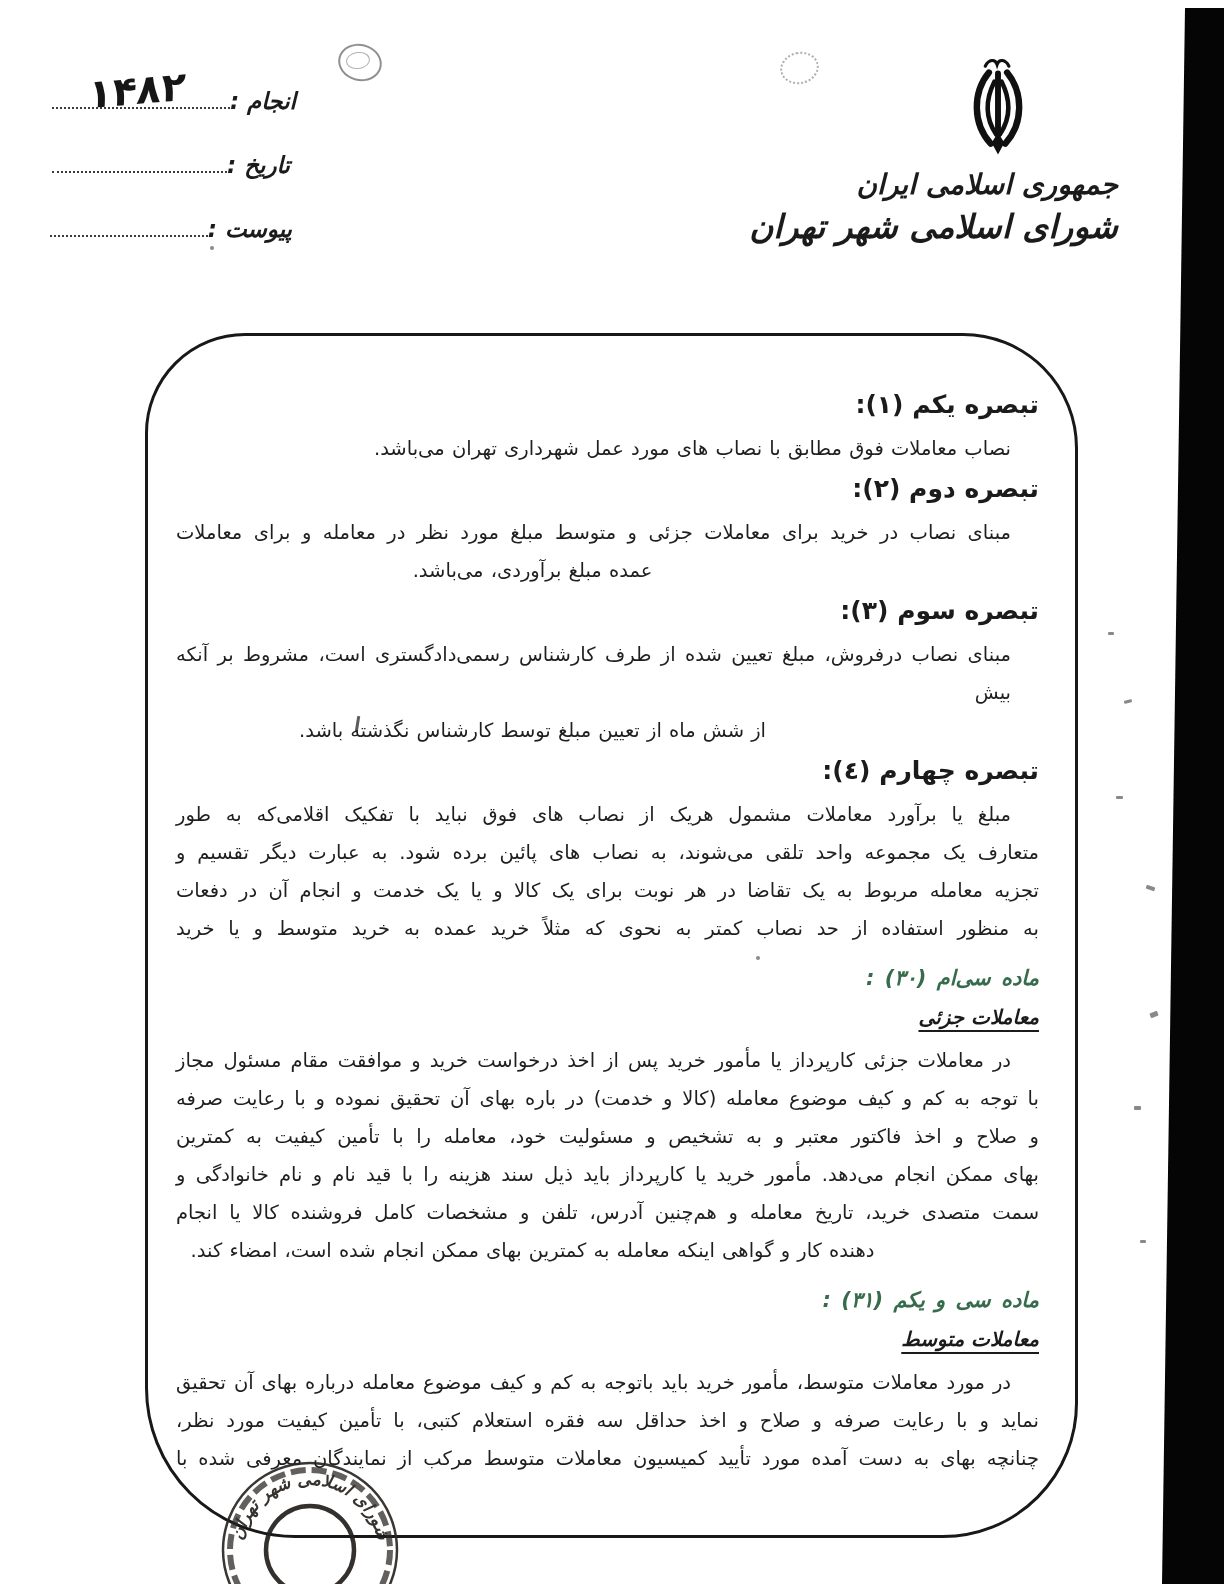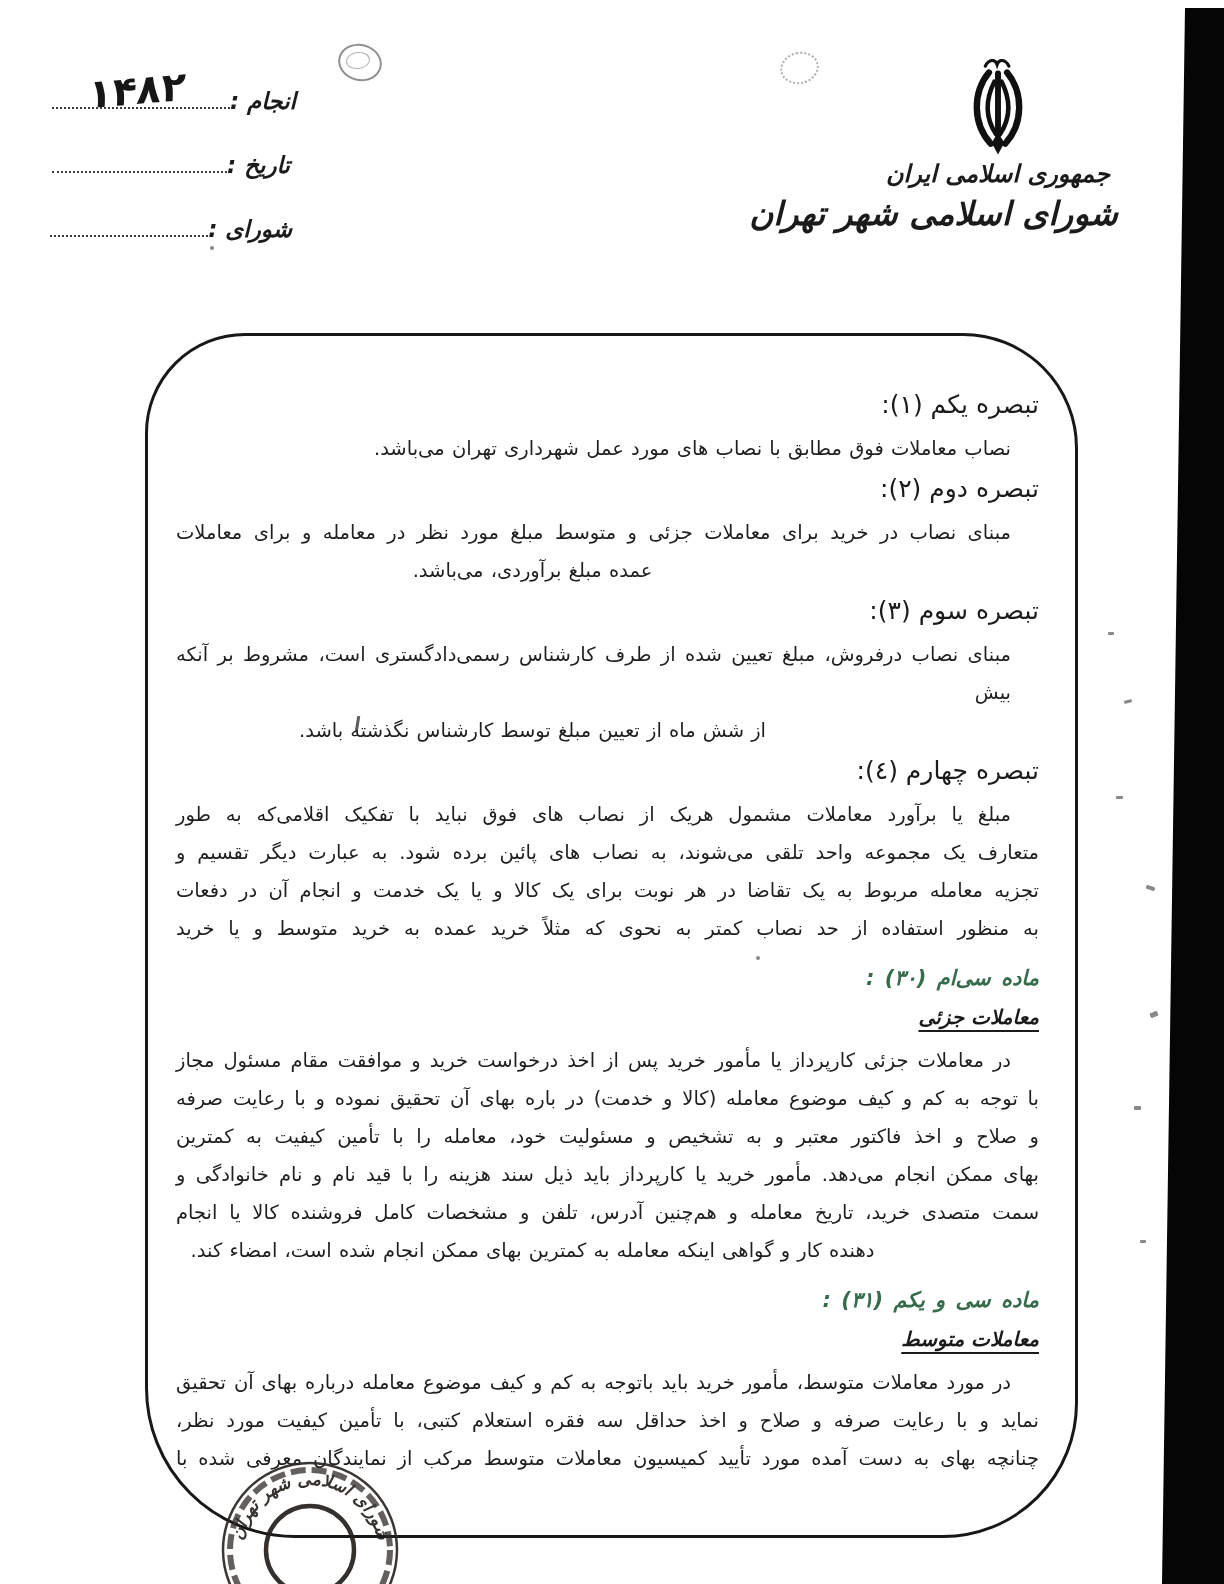--- a/index.html
+++ b/index.html
@@ -9,21 +9,21 @@
     margin:0 auto;
   }
   
   .scan-band{
     position:absolute;top:8px;left:1158px;width:66px;height:1576px;background:#050505;
     clip-path:polygon(27px 0,100% 0,100% 100%,4px 100%);
   }
   
   .org-block{position:absolute;left:878px;top:58px;width:240px;text-align:center;direction:rtl;}
   .emblem{width:92px;height:102px;display:block;margin:0 auto;}
-  .org1{font-size:24px;font-style:italic;font-weight:600;margin-top:0;white-space:nowrap;}
+  .org1{font-size:28px;font-style:italic;font-weight:600;margin-top:8px;white-space:nowrap;}
   .org2{font-size:33px;font-style:italic;font-weight:bold;margin-top:6px;white-space:nowrap;}
   
   .field{position:absolute;display:flex;align-items:flex-end;direction:rtl;height:40px;}
   .f1{top:74px;left:52px;width:246px;}
   .f2{top:138px;left:52px;width:240px;}
   .f3{top:202px;left:50px;width:244px;}
   .flabel{font-size:23px;font-style:italic;font-weight:600;white-space:nowrap;padding-right:2px;}
   .dots{flex:1;border-bottom:2.5px dotted #3c3c3c;margin-bottom:5px;position:relative;height:1px;}
   .fvalue{
     position:absolute;left:36px;bottom:-6px;font-size:40px;font-weight:600;
@@ -34,21 +34,21 @@
   .smudge-a{left:338px;top:44px;width:40px;height:33px;border:2px solid rgba(70,70,70,.6);transform:rotate(14deg);}
   .smudge-a2{left:346px;top:52px;width:22px;height:15px;border:1px solid rgba(90,90,90,.45);transform:rotate(-8deg);}
   .smudge-b{left:780px;top:52px;width:35px;height:28px;border:2px dotted rgba(110,110,110,.55);transform:rotate(-12deg);}
   .speck{position:absolute;background:#4a4a4a;opacity:.65;border-radius:1px;}
   
   .doc-frame{
     position:absolute;left:145px;top:333px;width:933px;height:1205px;box-sizing:border-box;
     border:3.5px solid #181818;border-radius:100px 115px 135px 150px;
     padding:48px 36px 0 28px;direction:rtl;
   }
-  .note-h{font-size:25px;font-weight:normal;line-height:30px;margin:6px 0 10px;text-align:right;}
+  .note-h{font-size:25px;font-weight:bold;line-height:30px;margin:6px 0 10px;text-align:right;}
   .art-h{
     font-size:21px;font-weight:bold;font-style:italic;line-height:28px;margin:16px 0 12px;
     color:#14532d;opacity:.85;text-align:right;word-spacing:3px;
   }
   .sub-h{
     font-size:20px;font-weight:bold;font-style:italic;line-height:26px;margin:4px 0 12px;
     text-align:right;text-decoration:underline;text-decoration-thickness:2px;text-underline-offset:6px;
   }
   .line{
     font-size:19.5px;line-height:38px;margin:0;text-align:justify;color:#1f1f1f;
@@ -106,21 +106,21 @@
       <span class="fvalue">۱۴۸۲</span>
     </span>
   </div>
   <div class="field f2">
     <span class="flabel">تاریخ :</span>
     <span class="dots">
       <span class="fvalue"></span>
     </span>
   </div>
   <div class="field f3">
-    <span class="flabel">شورای :</span>
+    <span class="flabel">پیوست :</span>
     <span class="dots">
       <span class="fvalue"></span>
     </span>
   </div>
 
   <main class="doc-frame">
 
     <h2 class="note-h">تبصره یکم (۱):</h2>
     <p class="line ind">نصاب معاملات فوق مطابق با نصاب های مورد عمل شهرداری تهران می‌باشد.</p>
 

